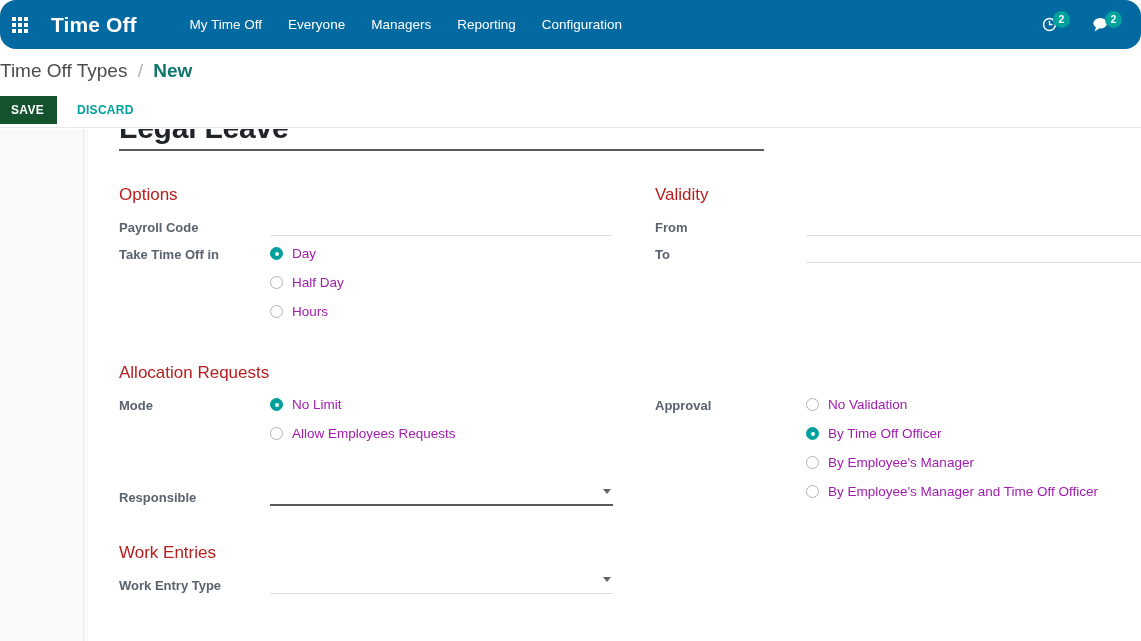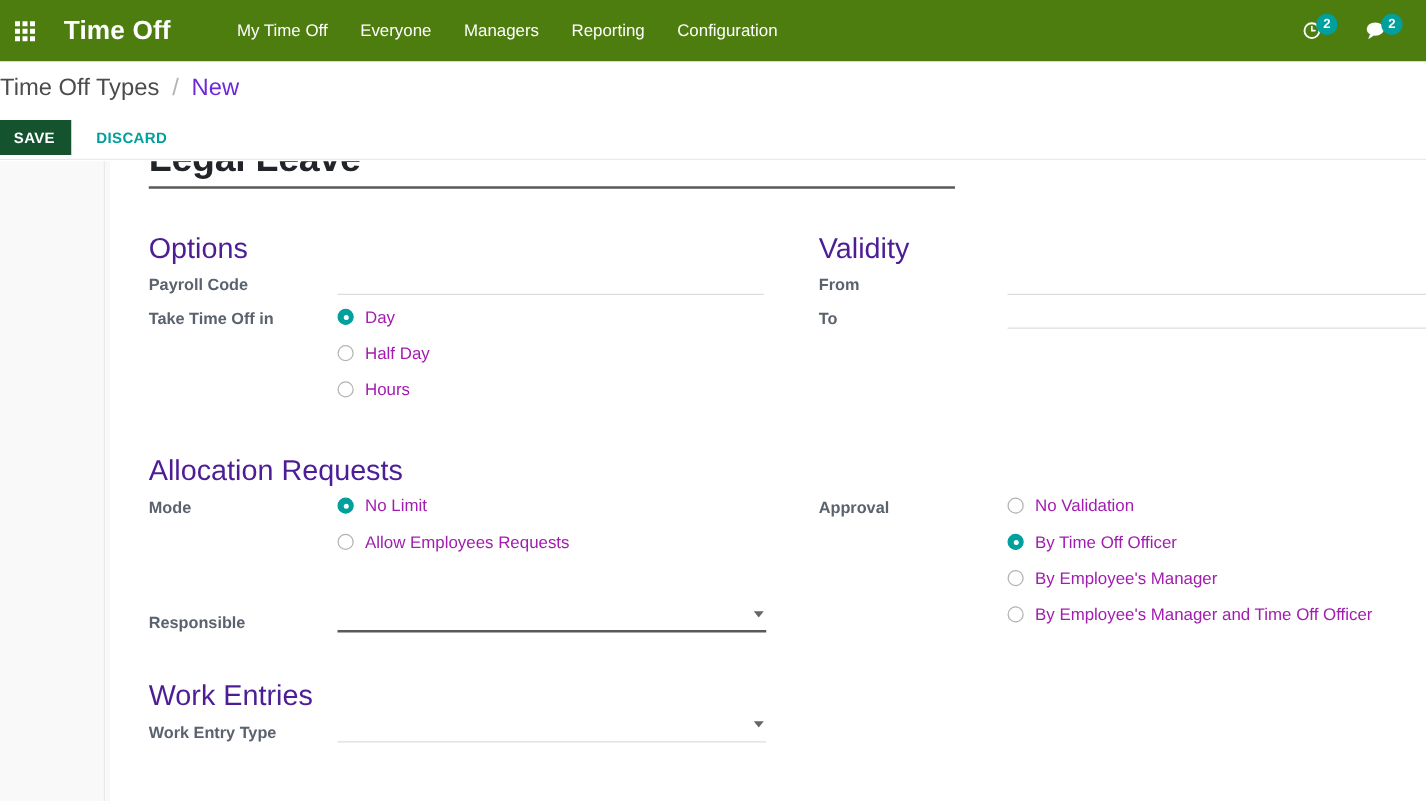--- a/index.html
+++ b/index.html
@@ -11,24 +11,25 @@
     background: #ffffff;
     font-family: "Liberation Sans", sans-serif;
     -webkit-font-smoothing: antialiased;
   }
 
   
   .navbar {
     position: absolute;
     top: 0; left: 0;
     width: 1141px; height: 49px;
-    background: #4d7c0f;
+    background: #0369a1;
     display: flex;
     align-items: center;
     z-index: 40;
+    border-radius: 16px;
   }
   .apps-menu {
     width: 38px; height: 49px;
     display: flex; align-items: center; justify-content: center;
     cursor: pointer;
     padding-left: 2px;
   }
   .apps-grid {
     display: grid;
     grid-template-columns: repeat(3, 4px);
@@ -99,21 +100,21 @@
   }
   .breadcrumb {
     position: absolute;
     left: 0; top: 11px;
     font-size: 19px;
     color: #4c4c4c;
     white-space: nowrap;
   }
   .breadcrumb .crumb-link { color: #4c4c4c; cursor: pointer; }
   .breadcrumb .crumb-sep { color: #b3b3b3; margin: 0 5px; }
-  .breadcrumb .crumb-active { color: #6d28d9; }
+  .breadcrumb .crumb-active { color: #0f766e; font-weight: bold; }
 
   .cp-buttons {
     position: absolute;
     left: 0; top: 96px;
     display: flex;
     align-items: center;
     z-index: 31;
   }
   .btn-save {
     background: #14532d;
@@ -179,22 +180,22 @@
     width: 645px;
     padding: 0 0 4px 0;
     font-family: "Liberation Sans", sans-serif;
     letter-spacing: -0.2px;
     height: 40px;
   }
 
   
   .group-title {
     position: absolute;
-    font-size: 23px;
-    color: #4c1d95;
+    font-size: 17px;
+    color: #b91c1c;
     font-weight: normal;
     white-space: nowrap;
   }
   .fld-label {
     position: absolute;
     font-size: 13px;
     font-weight: bold;
     color: #59626d;
     white-space: nowrap;
   }

